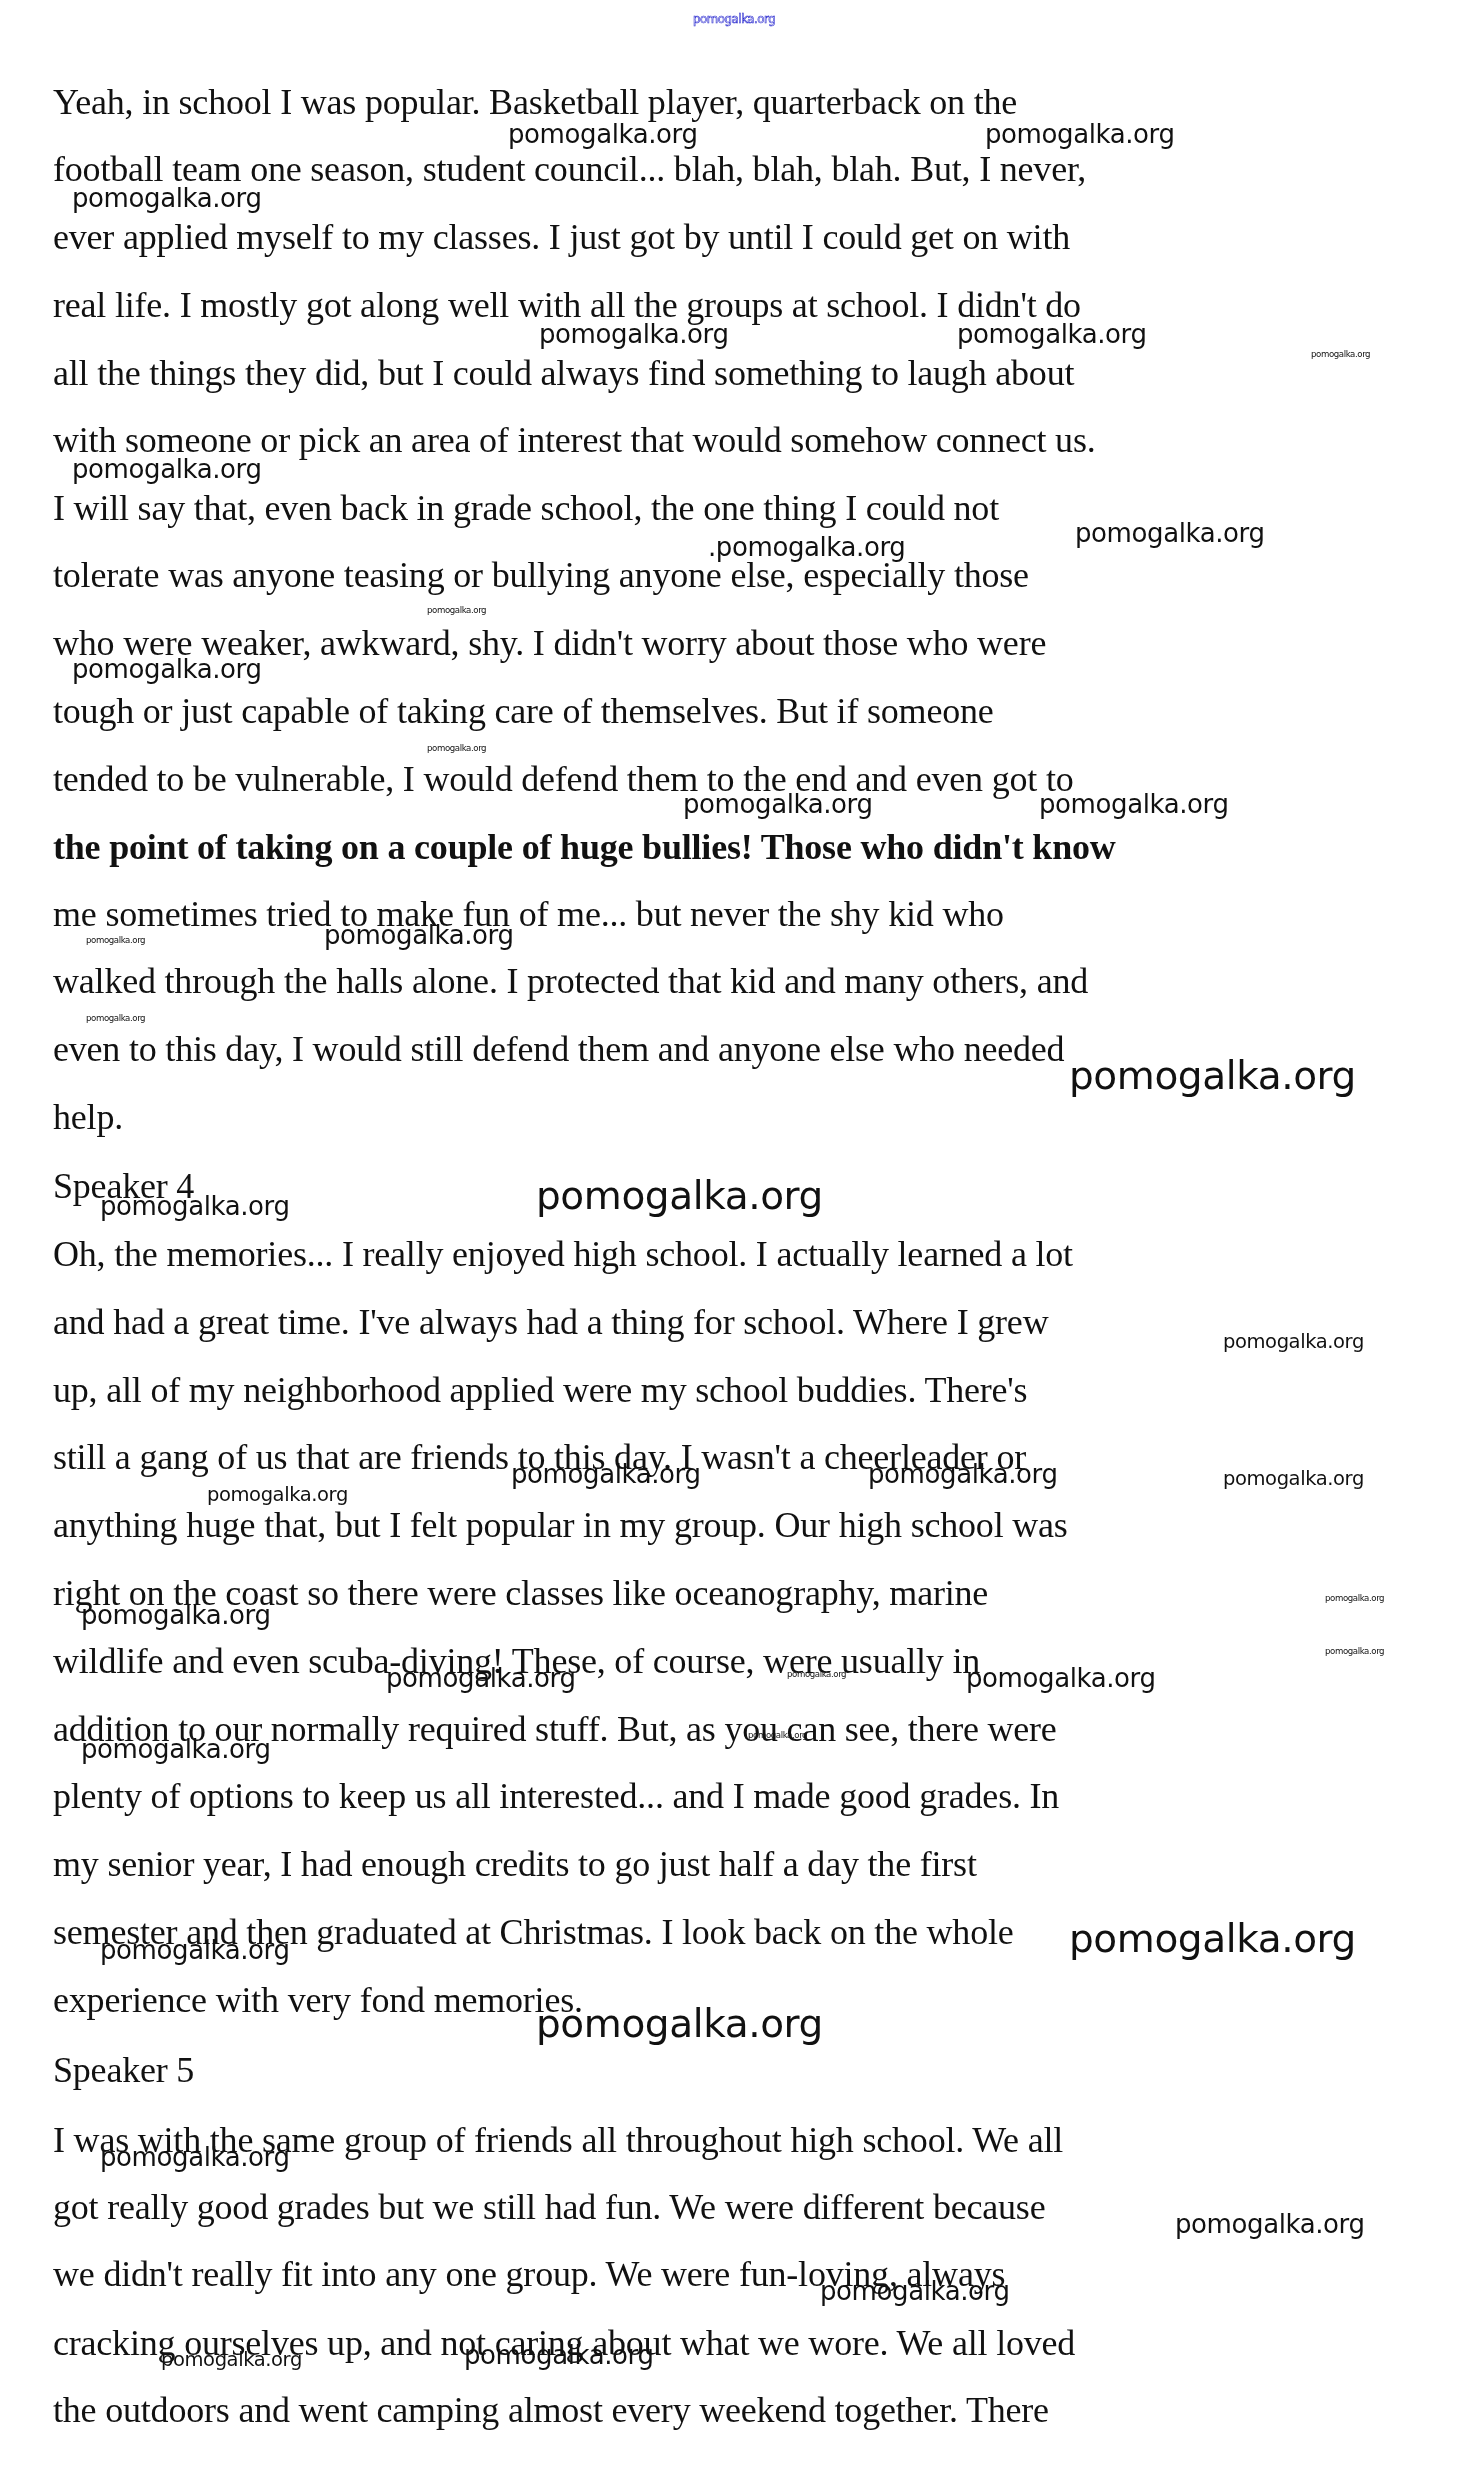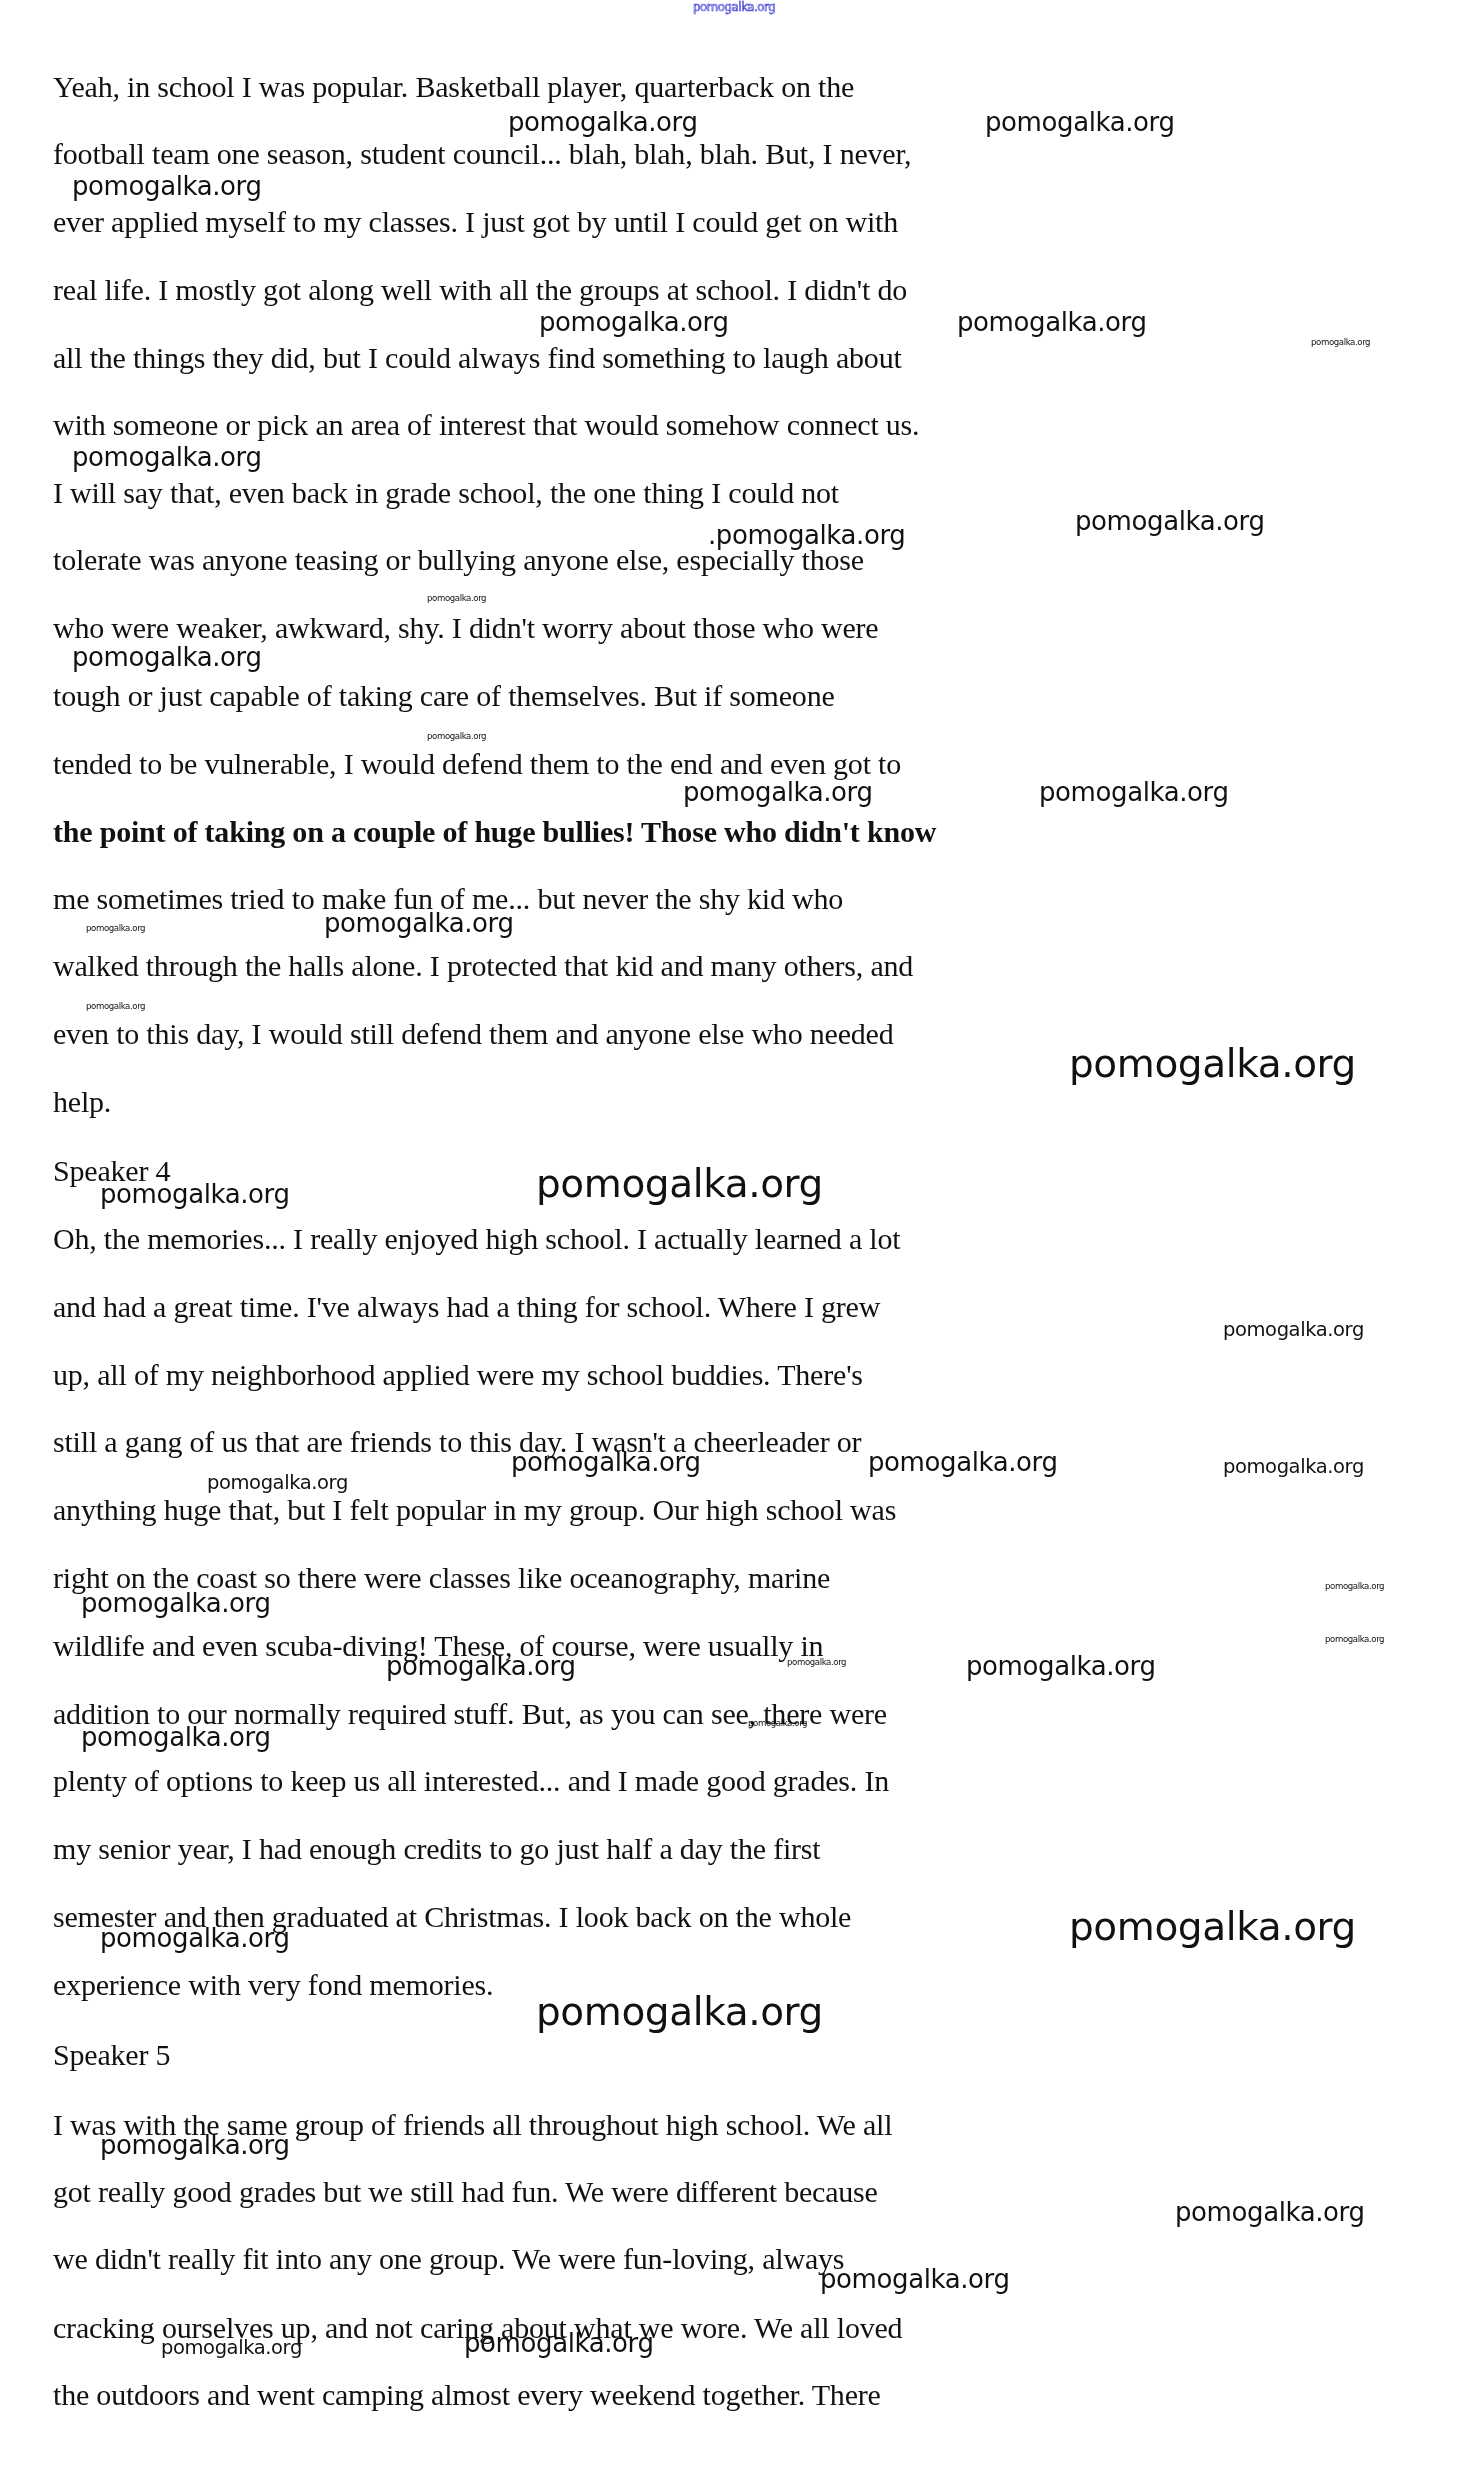--- a/index.html
+++ b/index.html
@@ -1,21 +1,21 @@
 <!DOCTYPE html>
 <html style="font-size:12.5px"><head>
 <meta charset="utf-8">
 <style>
   html, body { margin: 0; padding: 0; background: #ffffff; }
   body { width: 1477px; height: 2475px; position: relative; overflow: hidden; }
-  .page { position: absolute; left: 0; top: 0; width: 1477px; height: 2032px; background: #fff; }
+  .page { position: absolute; left: 0; top: 12px; width: 1477px; height: 2032px; background: #fff; }
   .line {
     position: absolute; left: 53px;
     font-family: "Liberation Serif", "DejaVu Serif", serif;
-    font-size: 30px; line-height: 1; color: #111;
+    font-size: 36px; line-height: 1; color: #111;
     white-space: nowrap; letter-spacing: -0.2px;
   }
   .wm {
     position: absolute;
     font-family: "DejaVu Sans", "Liberation Sans", sans-serif;
     color: #111; white-space: nowrap; line-height: 1;
     letter-spacing: -0.4px;
   }
   .wm.m { font-size: 26px; }
   .wm.s { font-size: 19.5px; }

